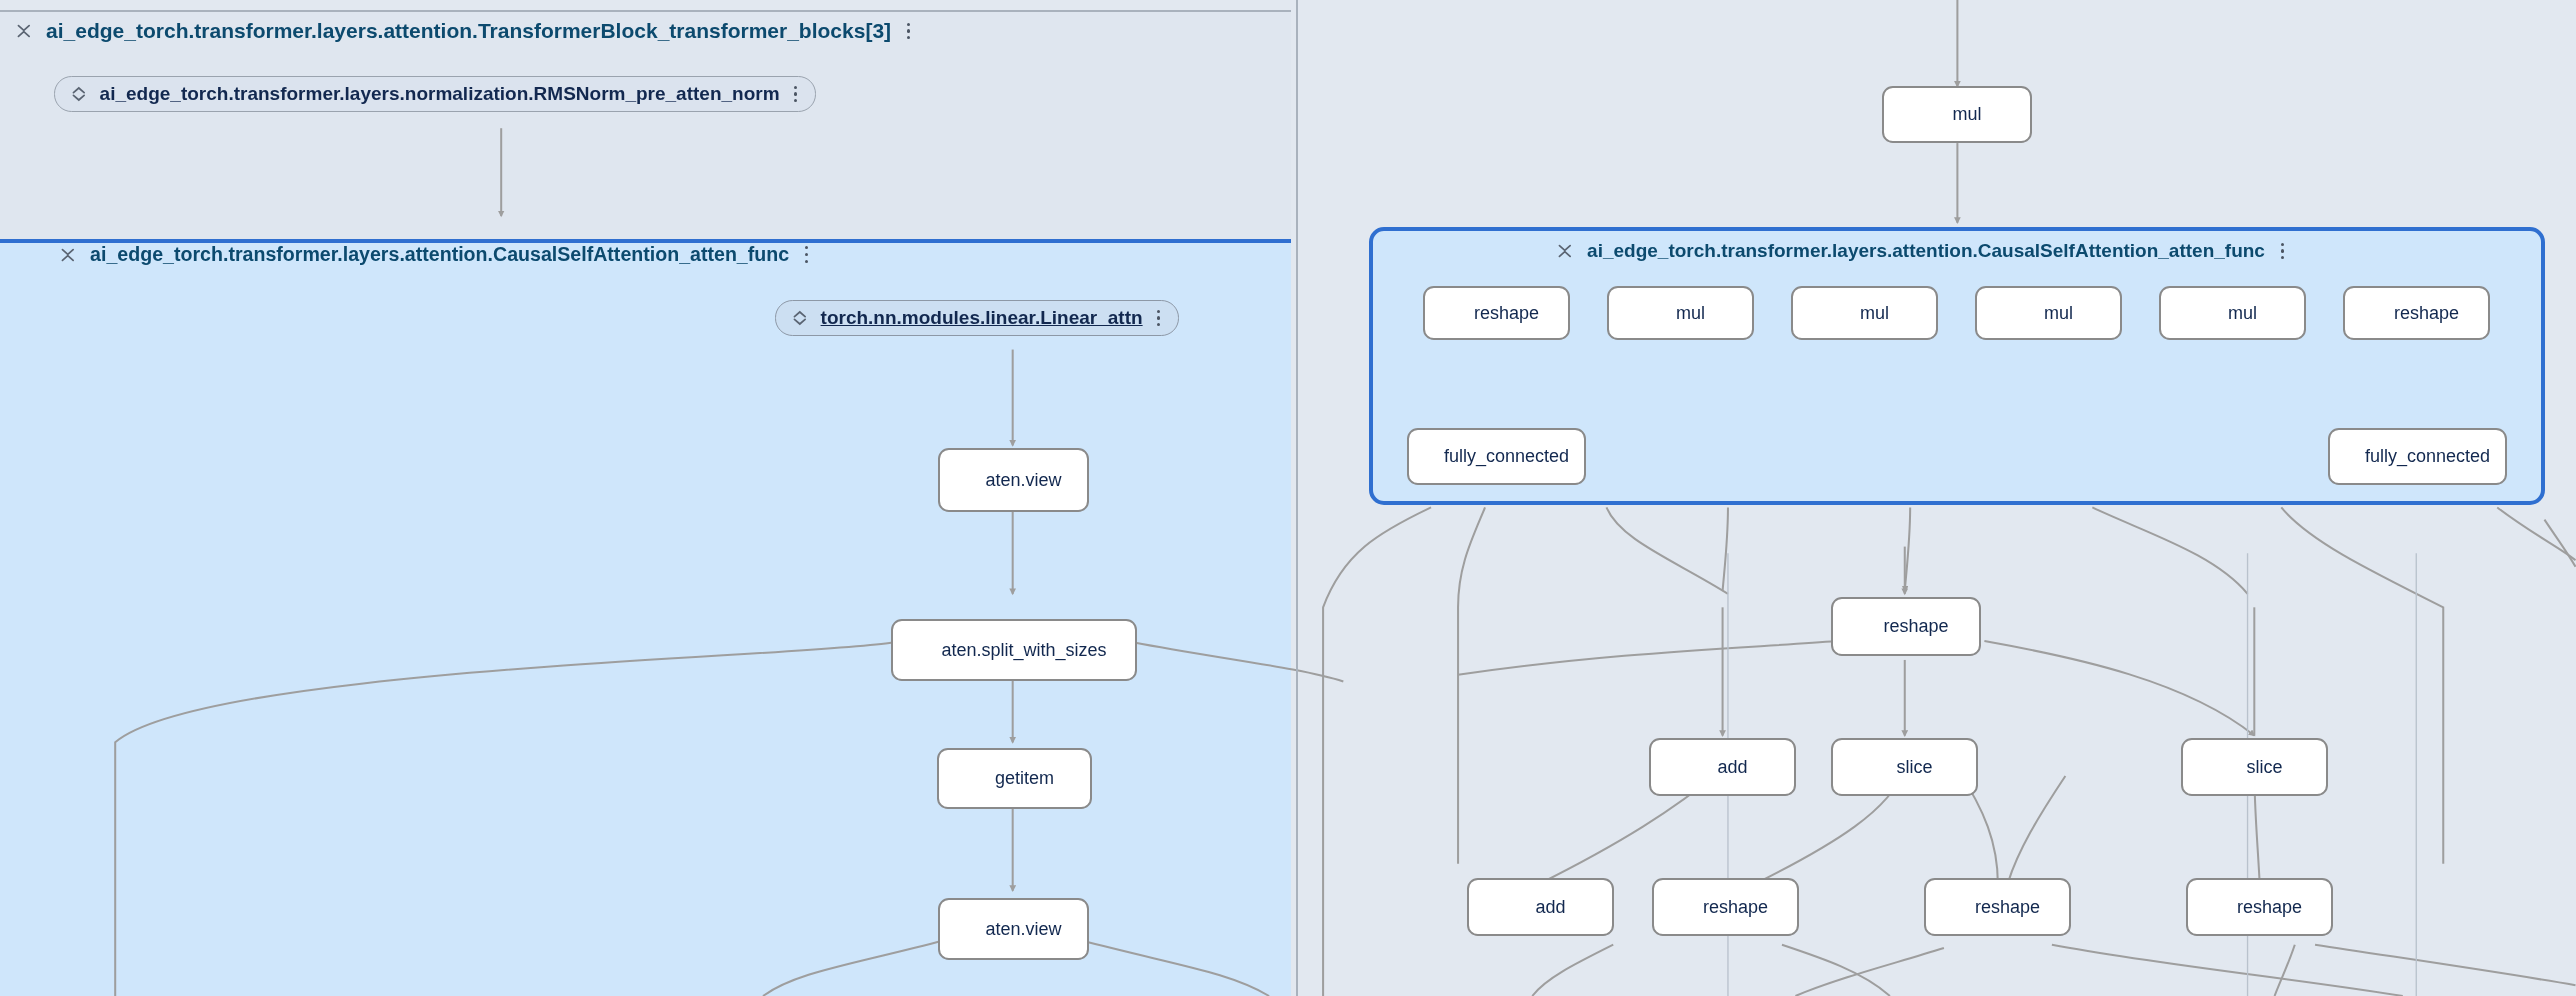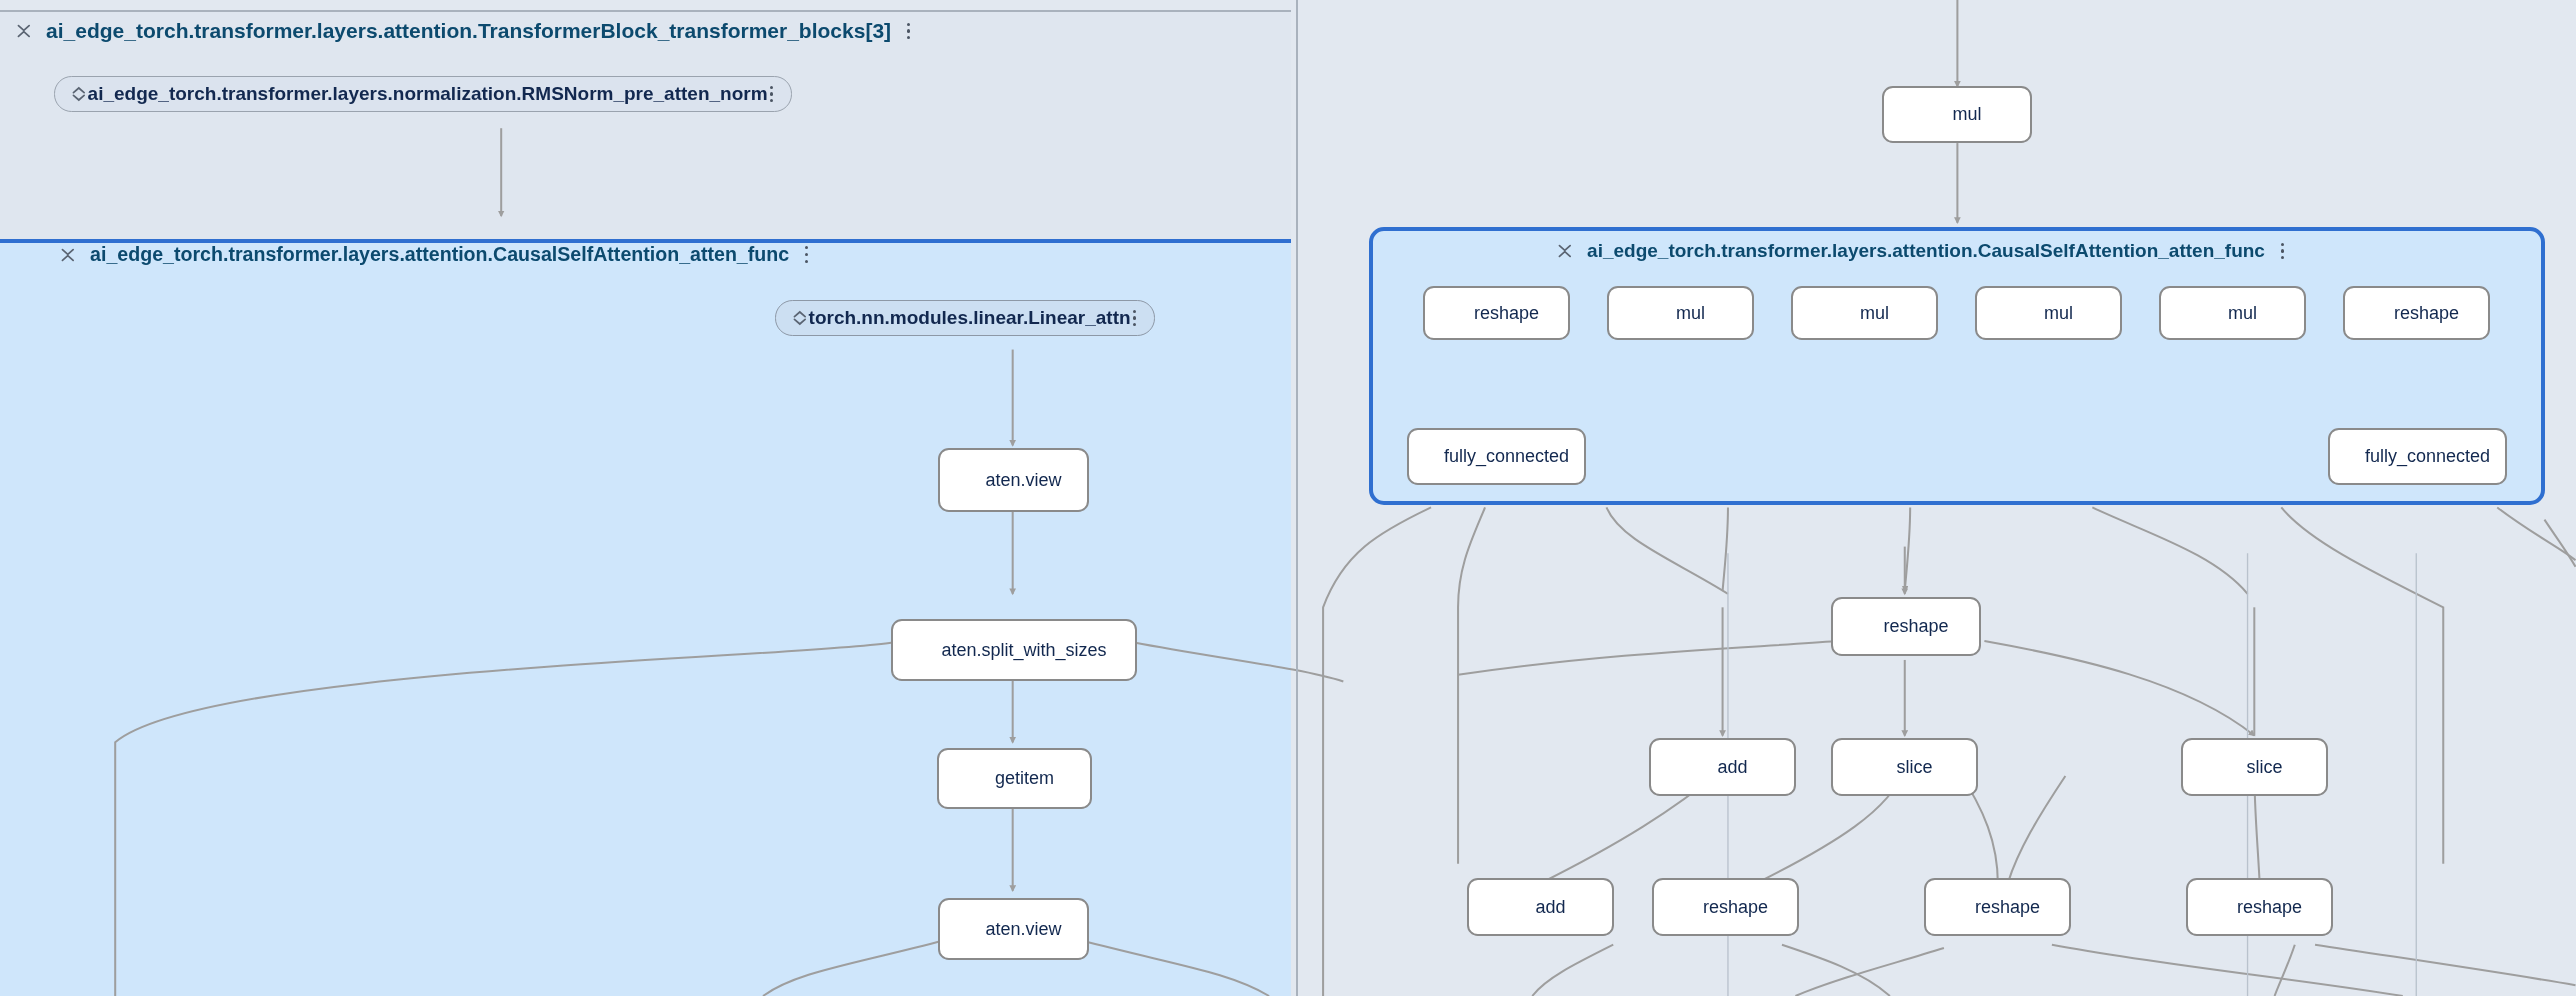--- a/index.html
+++ b/index.html
@@ -88,31 +88,32 @@
     display: block;
     width: 3.4px; height: 3.4px;
     border-radius: 50%;
     background: #4b5563;
   }
   
   .pill {
     position: absolute;
     display: flex;
     align-items: center;
+    gap: 12px;
     background: #dbe3ee;
     border: 1.4px solid #9aa3ae;
     border-radius: 17.6px;
     padding: 6px 15px;
     color: #12284f;
     font-weight: bold;
     font-size: 19px;
     white-space: nowrap;
     box-sizing: border-box;
   }
-  .pill.on-blue { background: #ccdff2; border-color: #8d98a6; }
+  .pill.on-blue { background: #ccdff2; border-color: #8d98a6; text-decoration: underline; }
   
   .node {
     position: absolute;
     display: flex;
     align-items: center;
     justify-content: center;
     background: #ffffff;
     border: 2px solid #8a8a8a;
     border-radius: 10.8px;
     color: #12284f;

